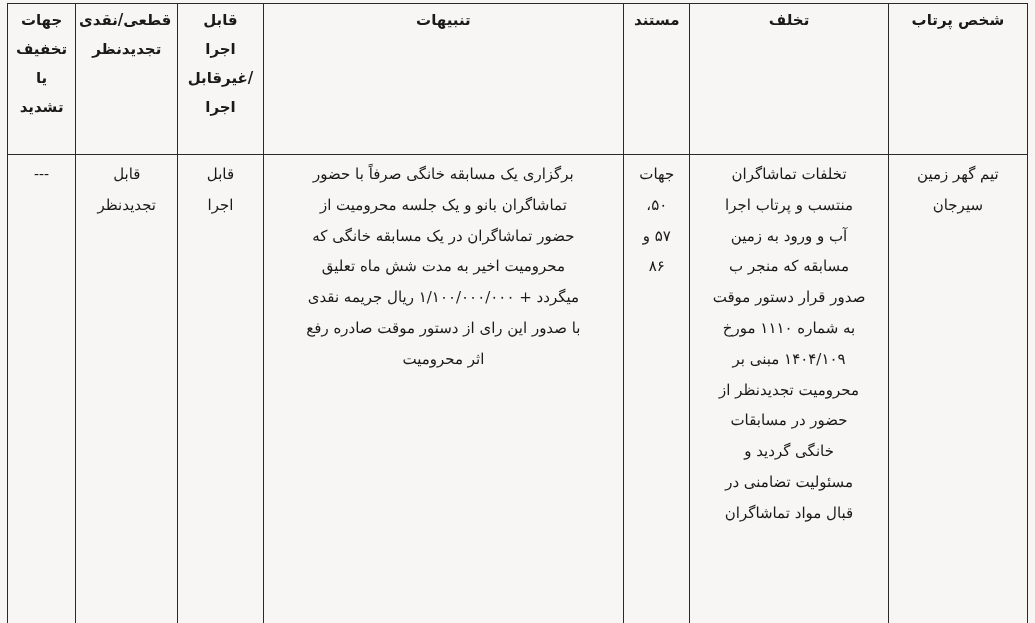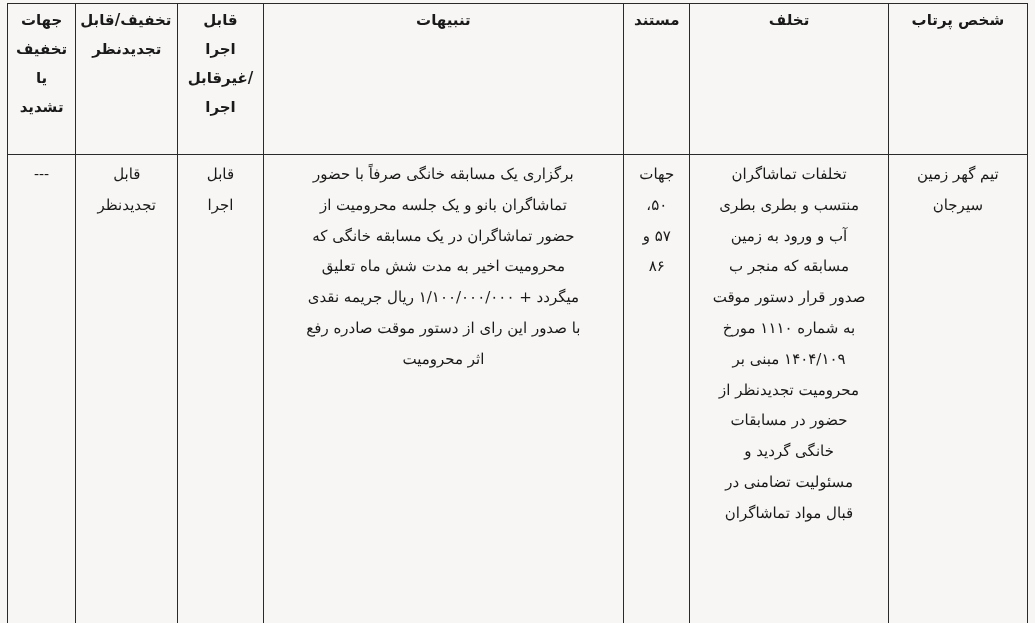--- a/index.html
+++ b/index.html
@@ -67,40 +67,40 @@
         <th>
           <span class="line">تنبیهات</span>
         </th>
         <th>
           <span class="line">قابل</span>
           <span class="line">اجرا</span>
           <span class="line">/غیرقابل</span>
           <span class="line">اجرا</span>
         </th>
         <th>
-          <span class="line">تخفیف/قابل</span>
+          <span class="line">قطعی/نقدی</span>
           <span class="line">تجدیدنظر</span>
         </th>
         <th>
           <span class="line">جهات</span>
           <span class="line">تخفیف</span>
           <span class="line">یا</span>
           <span class="line">تشدید</span>
         </th>
       </tr>
     </thead>
     <tbody>
       <tr>
         <td>
           <span class="line">تیم گهر زمین</span>
           <span class="line">سیرجان</span>
         </td>
         <td>
           <span class="line">تخلفات تماشاگران</span>
-          <span class="line">منتسب و بطری بطری</span>
+          <span class="line">منتسب و پرتاب اجرا</span>
           <span class="line">آب و ورود به زمین</span>
           <span class="line">مسابقه که منجر ب</span>
           <span class="line">صدور قرار دستور موقت</span>
           <span class="line">به شماره ۱۱۱۰ مورخ</span>
           <span class="line">۱۴۰۴/۱۰۹ مبنی بر</span>
           <span class="line">محرومیت تجدیدنظر از</span>
           <span class="line">حضور در مسابقات</span>
           <span class="line">خانگی گردید و</span>
           <span class="line">مسئولیت تضامنی در</span>
           <span class="line">قبال مواد تماشاگران</span>

